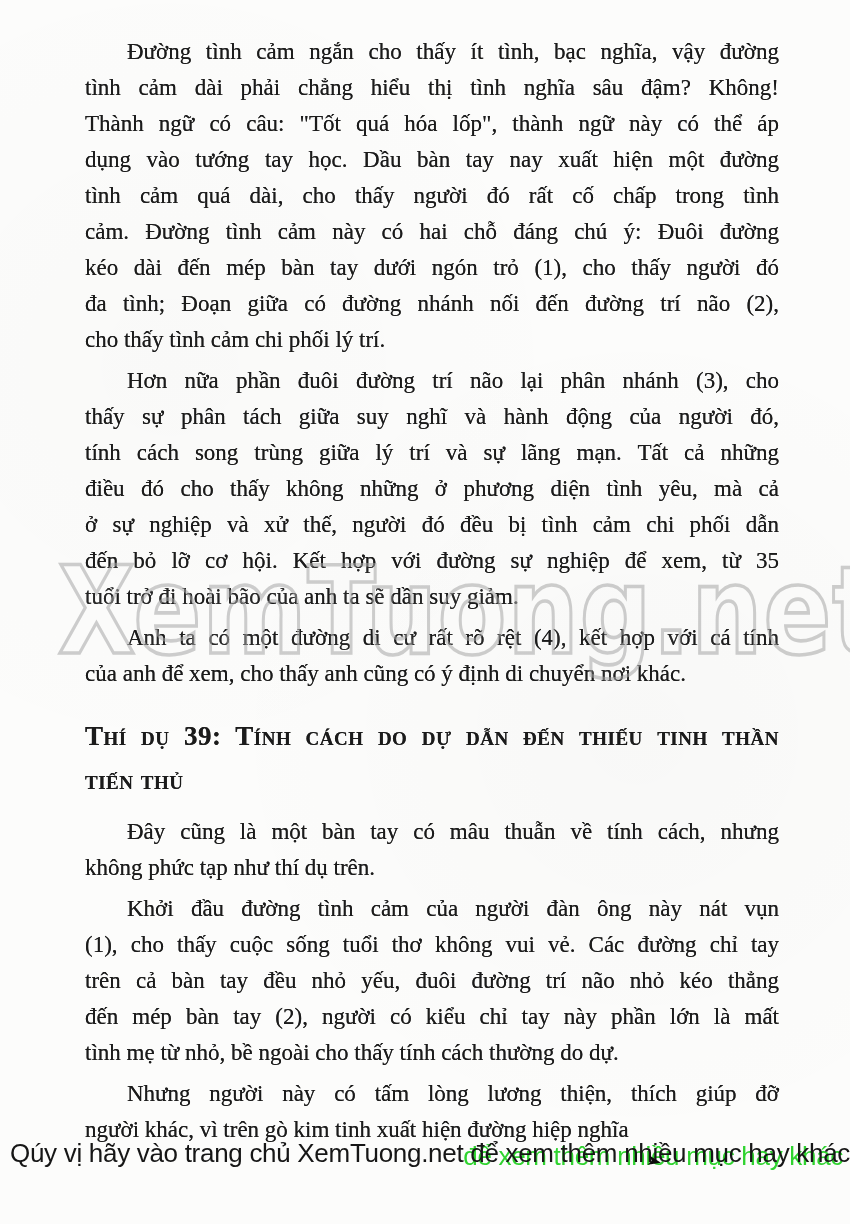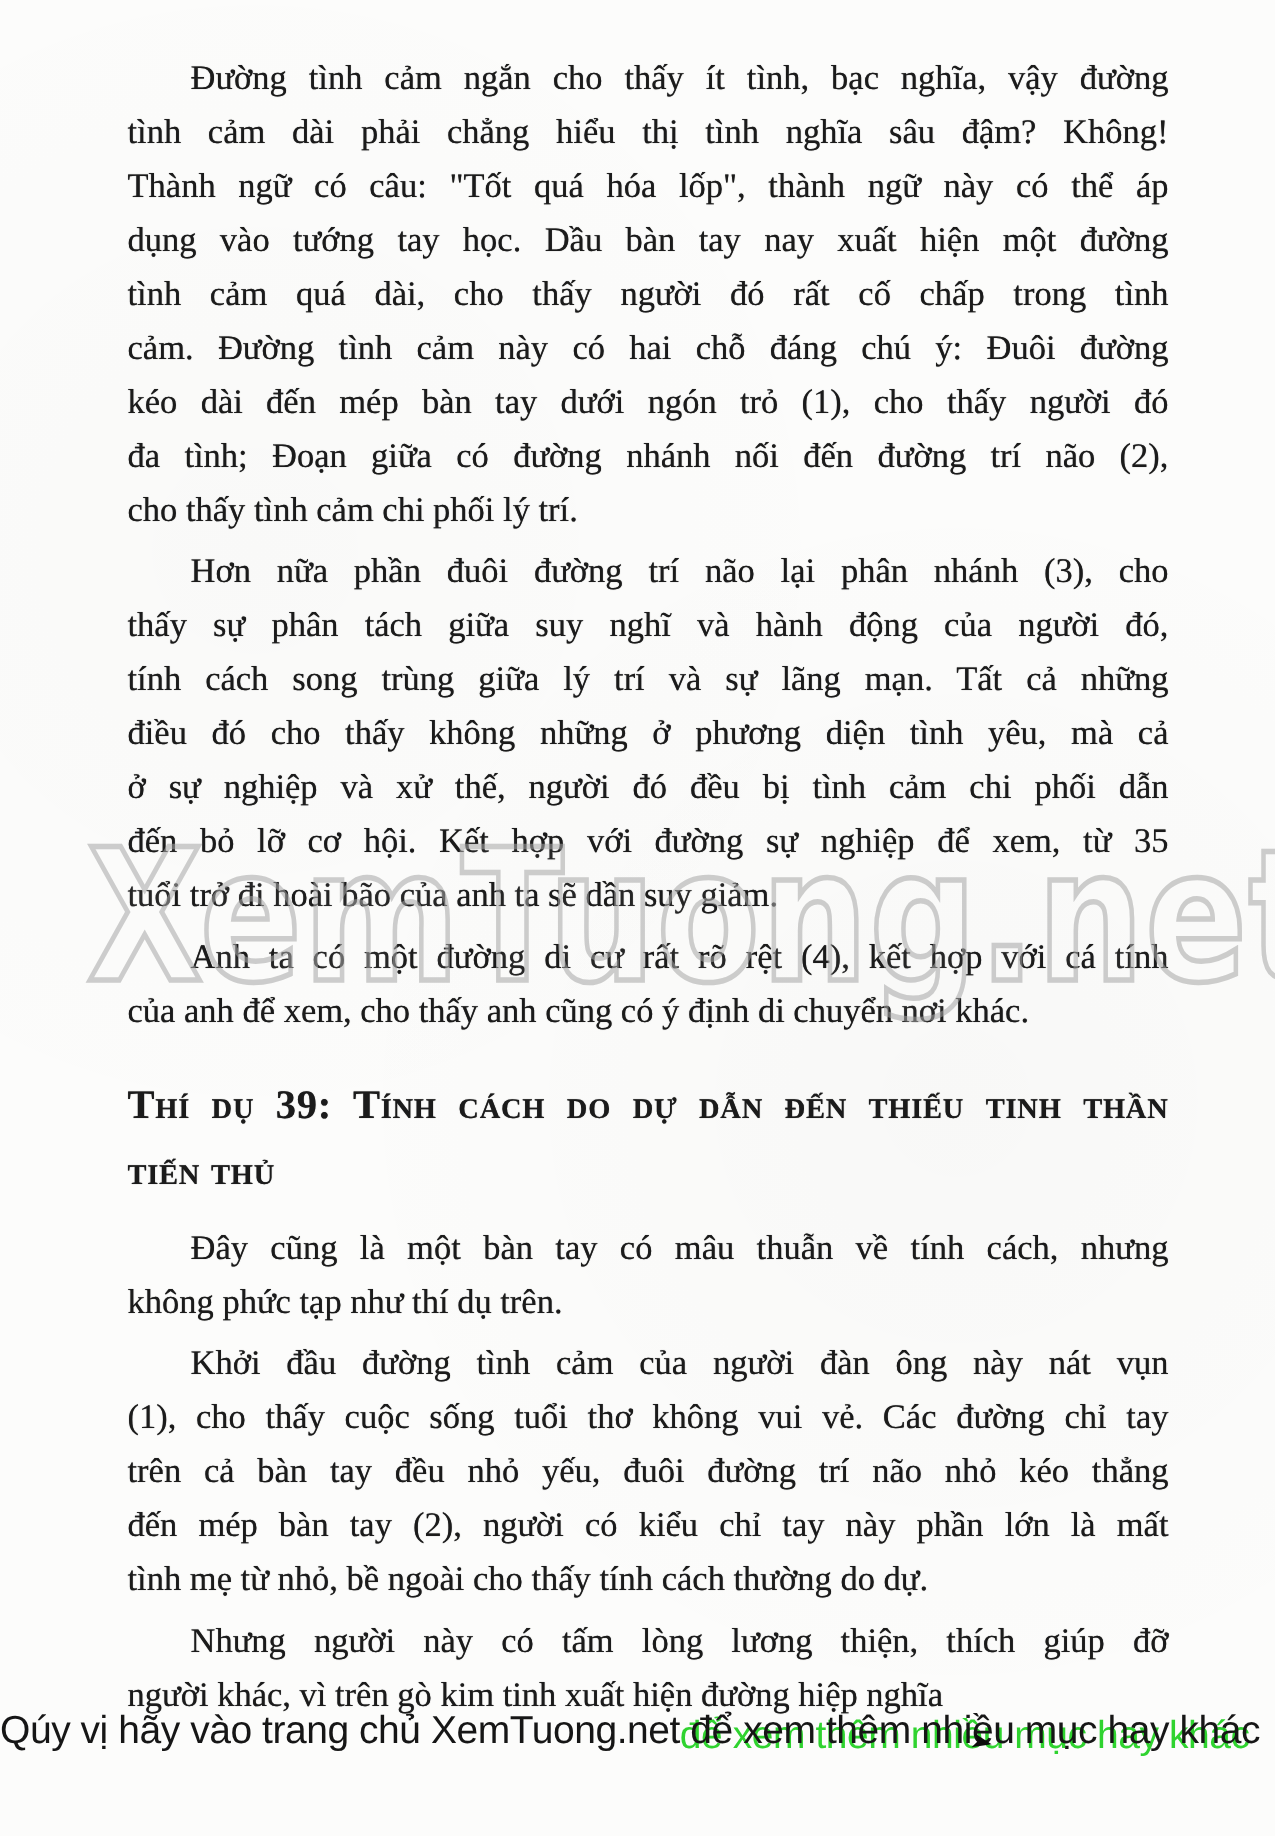--- a/index.html
+++ b/index.html
@@ -49,21 +49,21 @@
     transform:scaleY(1.22);
     transform-origin:top left;
     z-index:3;
     pointer-events:none;
     user-select:none;
   }
   .footer{
     position:absolute;
     left:0; top:1138px;
     width:100%;
-    text-align:left;
+    text-align:right;
     font-family:"Liberation Sans","DejaVu Sans",sans-serif;
     font-size:26px;
     letter-spacing:-0.3px;
     color:#161616;
     z-index:4;
   }
   .footer .suffix-wrap{ position:relative; display:inline-block; }
   .footer .ghost{
     position:absolute;
     left:-7px; top:3px;

